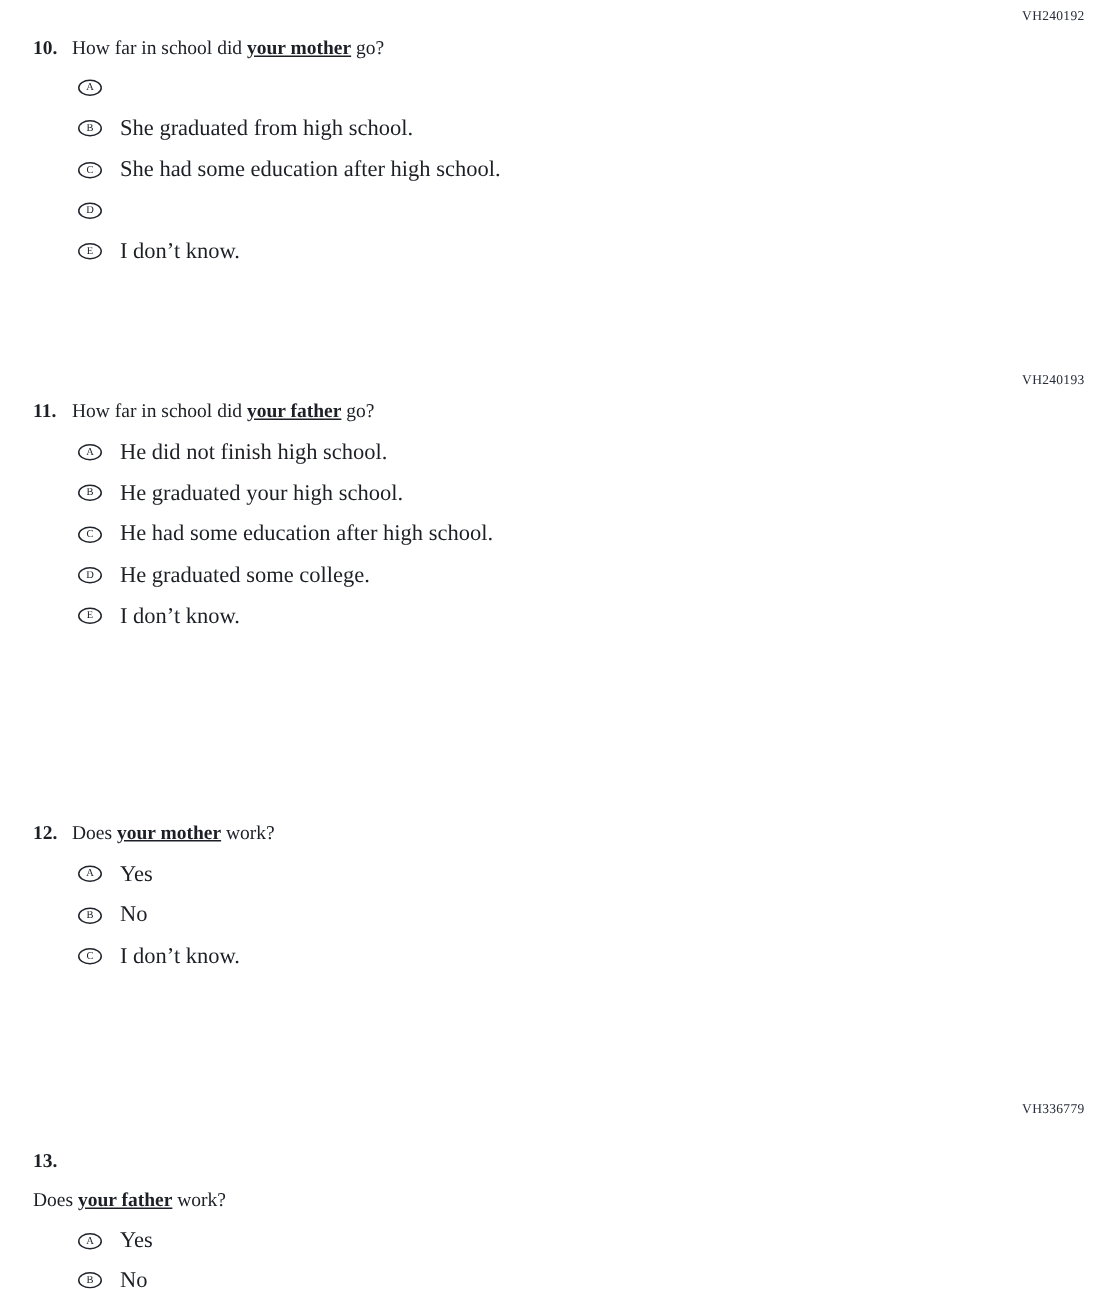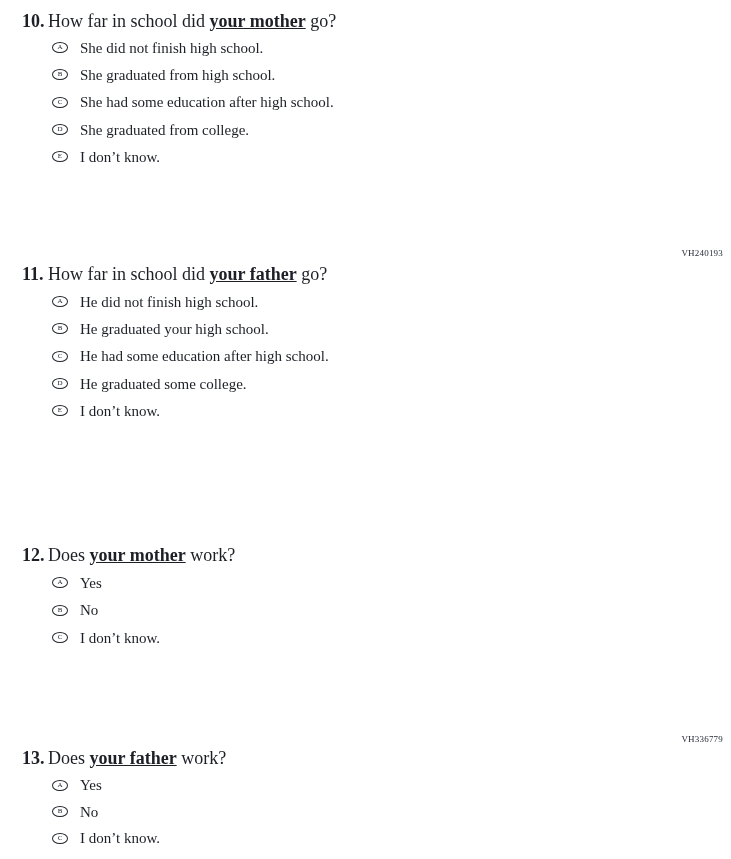--- a/index.html
+++ b/index.html
@@ -16,21 +16,21 @@
   .item-code {
     text-align: right;
     padding-right: 8px;
     font-size: 9px;
     line-height: 11px;
     color: #272c3a;
     letter-spacing: 0.2px;
   }
   .qheader {
     padding-left: 22px;
-    font-size: 18px;
+    font-size: 13px;
     line-height: 18px;
     display: flex;
   }
   .qnum {
     font-weight: bold;
     width: 26px;
     flex: 0 0 26px;
   }
   .qtext .b { font-weight: bold; text-decoration: underline; }
   .options { }
@@ -65,48 +65,47 @@
     line-height: 18px;
     white-space: nowrap;
   }
 </style>
 </head>
 <body>
 
 <div class="page">
 
   <section class="qblock rh27" style="top:5px;">
+    <div class="item-code">VH240192</div>
     <div class="qheader" style="margin-top:7px;">
       <span class="qnum">10.</span>
       <span class="qtext"><span>How far in school did </span><span class="b">your mother</span><span> go?</span></span>
     </div>
     <div class="options" style="margin-top:4px;">
       <div class="option-row">
         <span class="oval">
             <span class="letter">A</span>
           </span>
-        <span class="option-text">She did not finish high school.</span>
       </div>
       <div class="option-row">
         <span class="oval">
             <span class="letter">B</span>
           </span>
         <span class="option-text">She graduated from high school.</span>
       </div>
       <div class="option-row">
         <span class="oval">
             <span class="letter">C</span>
           </span>
         <span class="option-text">She had some education after high school.</span>
       </div>
       <div class="option-row">
         <span class="oval">
             <span class="letter">D</span>
           </span>
-        <span class="option-text">She graduated from college.</span>
       </div>
       <div class="option-row">
         <span class="oval">
             <span class="letter">E</span>
           </span>
         <span class="option-text">I don’t know.</span>
       </div>
     </div>
   </section>
 
@@ -172,21 +171,21 @@
         <span class="oval">
             <span class="letter">C</span>
           </span>
         <span class="option-text">I don’t know.</span>
       </div>
     </div>
   </section>
 
   <section class="qblock rh265" style="top:734px;">
     <div class="item-code">VH336779</div>
-    <div class="qheader" style="margin-top:4px;">
+    <div class="qheader" style="margin-top:20px;flex-direction:column;">
       <span class="qnum">13.</span>
       <span class="qtext"><span>Does </span><span class="b">your father</span><span> work?</span></span>
     </div>
     <div class="options" style="margin-top:5px;">
       <div class="option-row">
         <span class="oval">
             <span class="letter">A</span>
           </span>
         <span class="option-text">Yes</span>
       </div>

